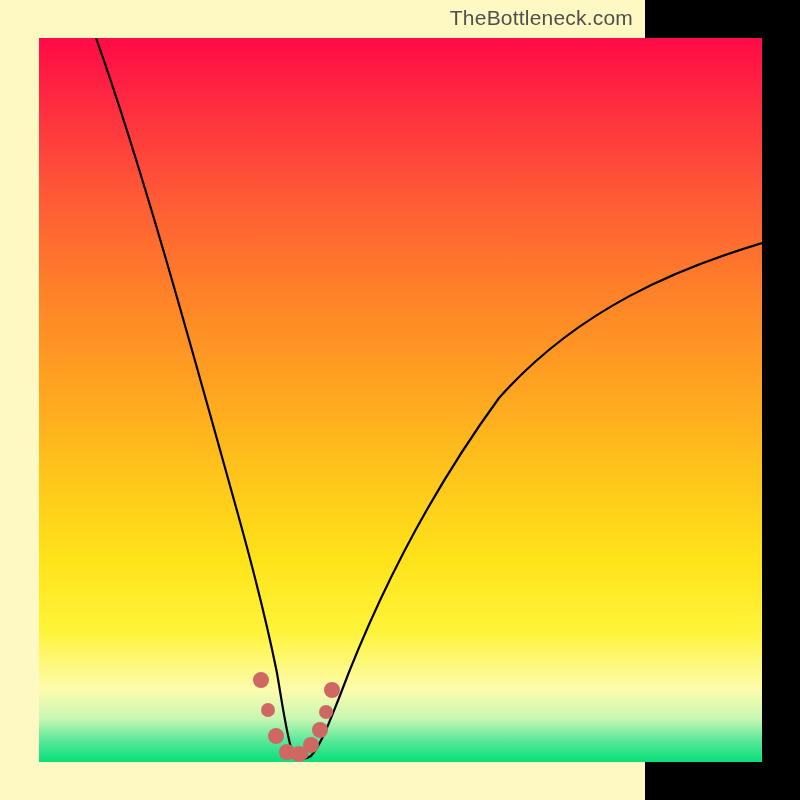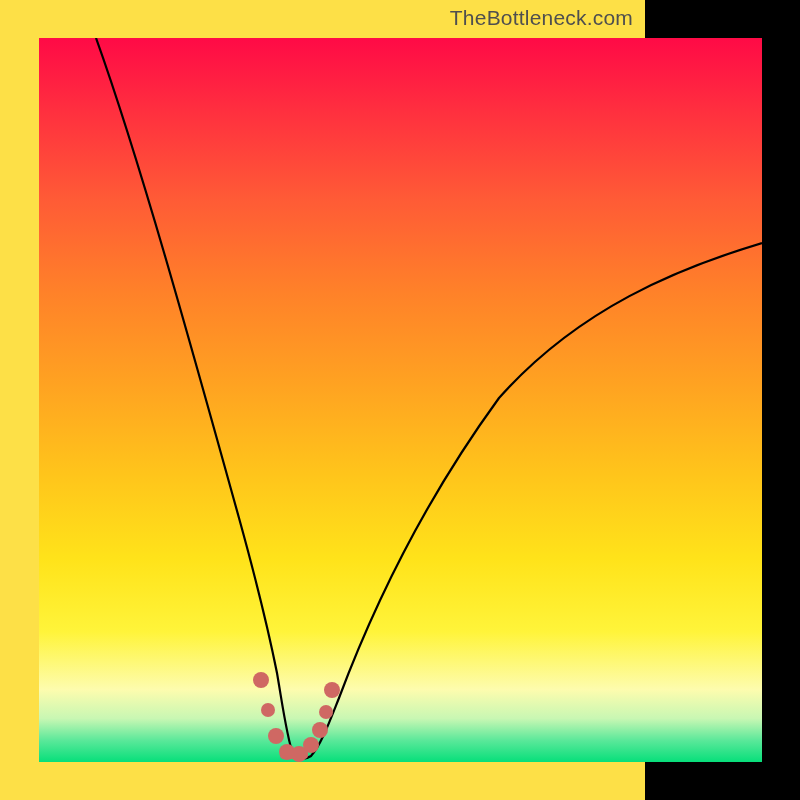--- a/index.html
+++ b/index.html
@@ -8,21 +8,21 @@
     width: 800px;
     height: 800px;
     overflow: hidden;
     background: #000;
     font-family: Arial, Helvetica, sans-serif;
   }
   .frame {
     position: absolute;
     left: 0; top: 0;
     width: 645px; height: 800px;
-    background: #fde047;
+    background: #fef9c3;
   }
   .plot {
     position: absolute;
     left: 39px;
     top: 38px;
     width: 723px;
     height: 724px;
     
     background: linear-gradient(to bottom,
       #ff0a46 0%,

